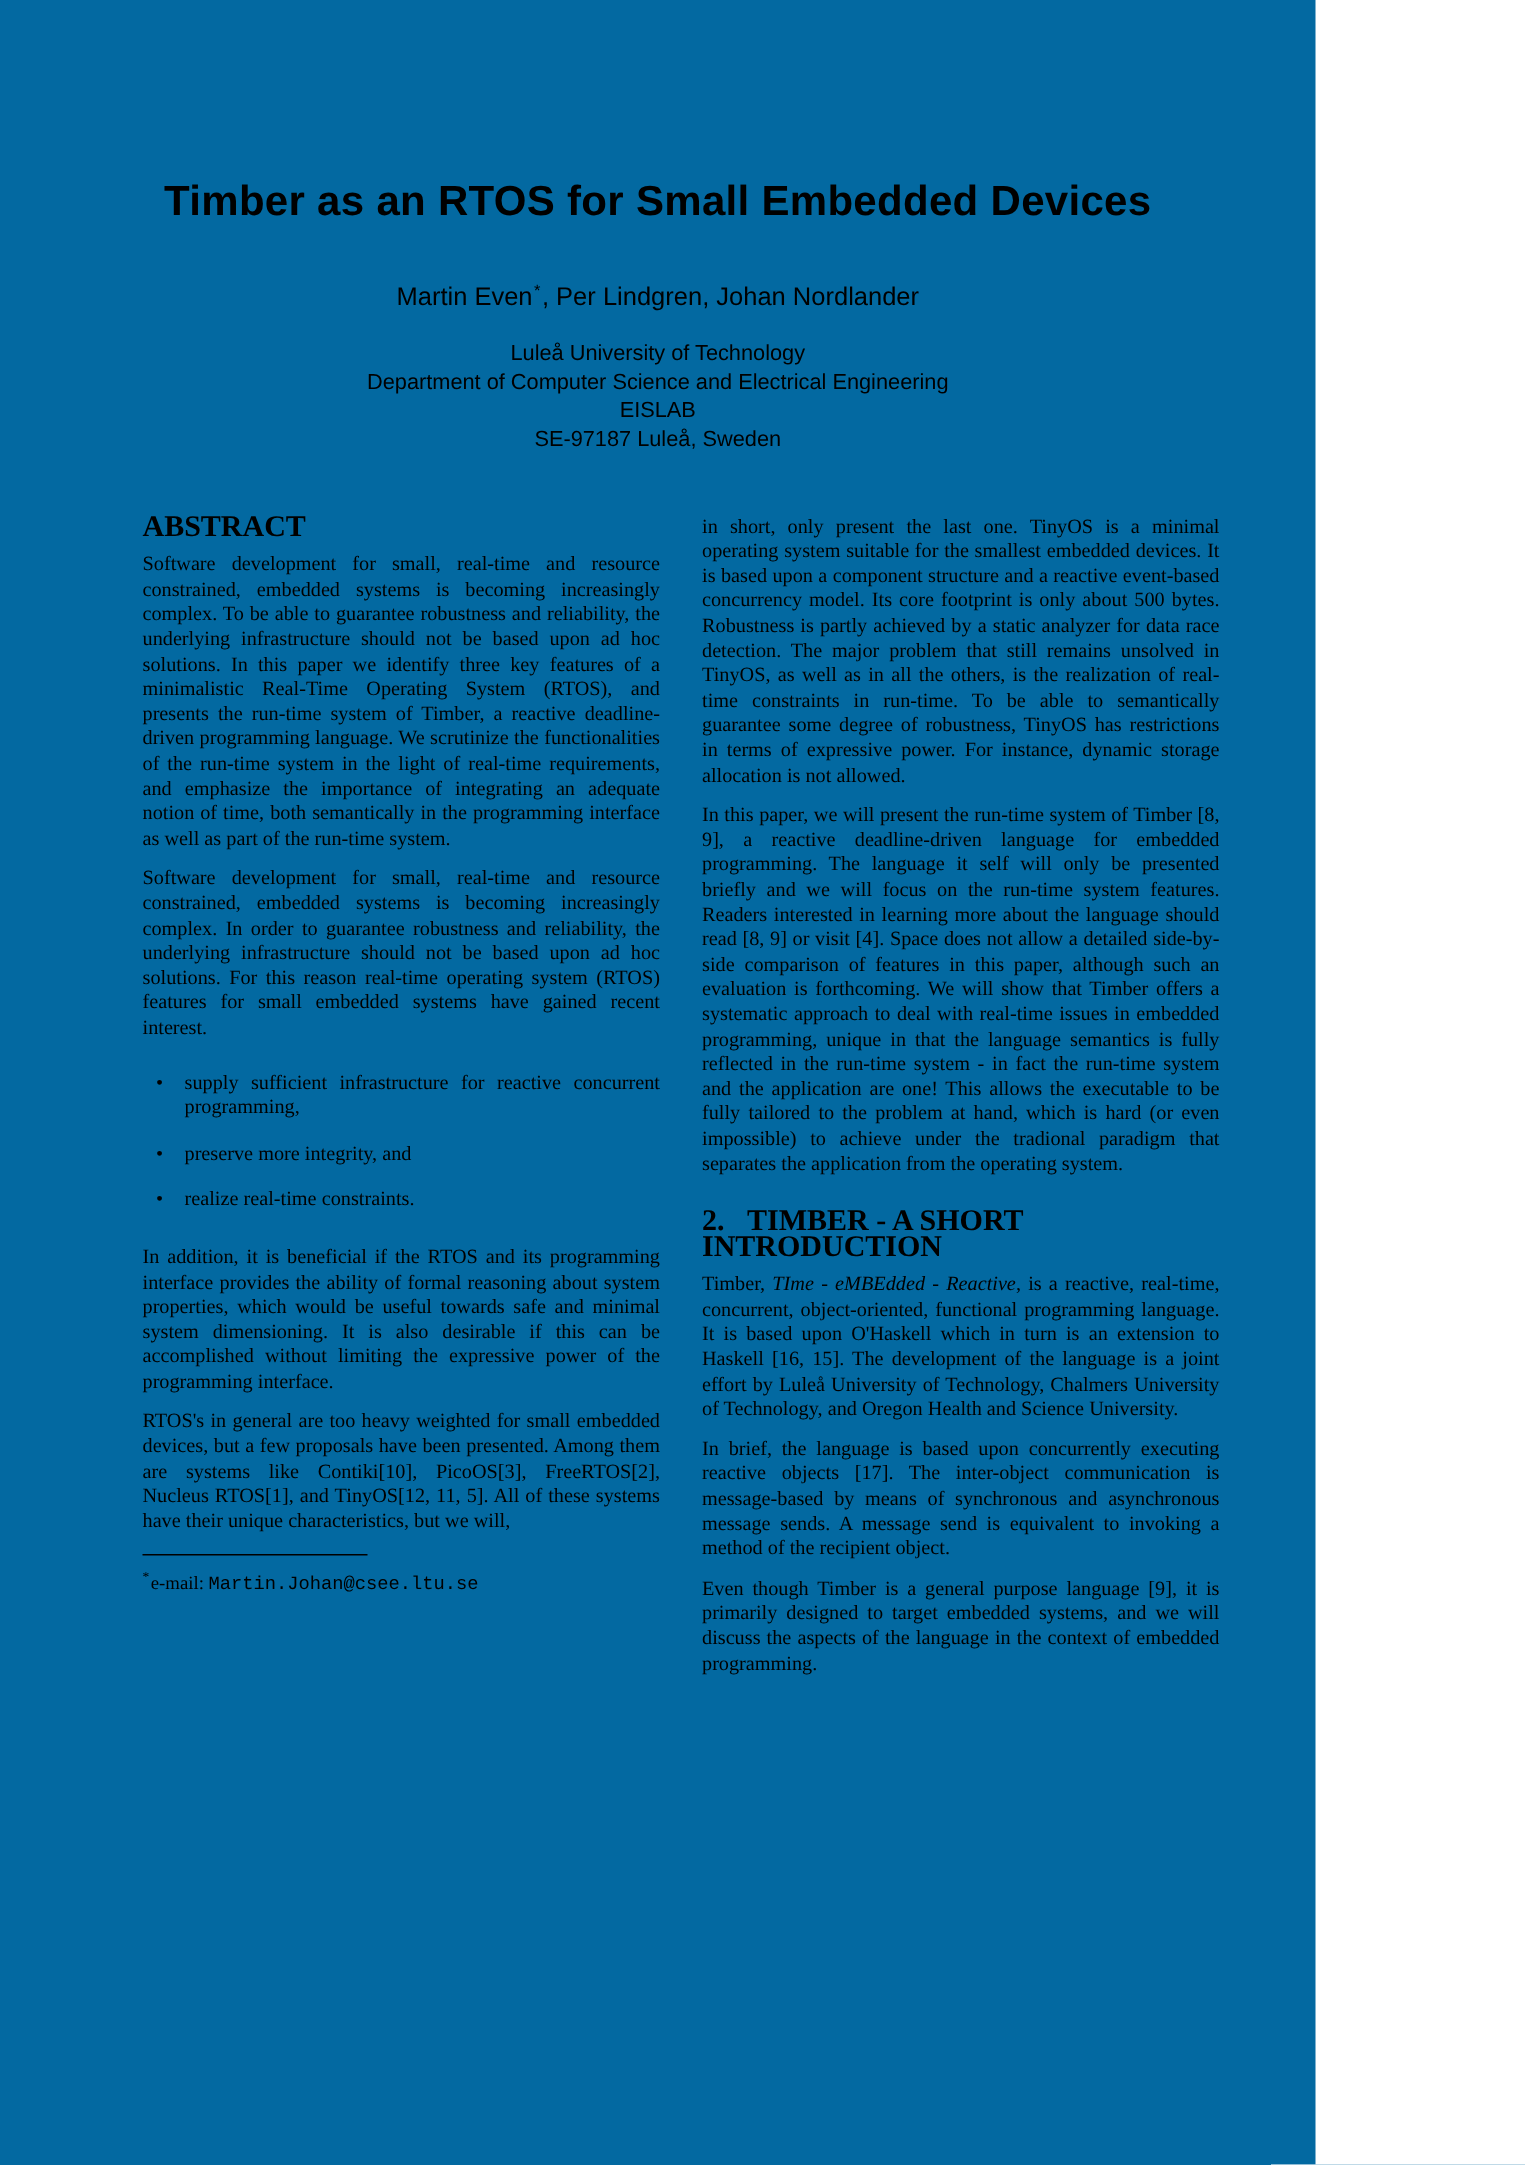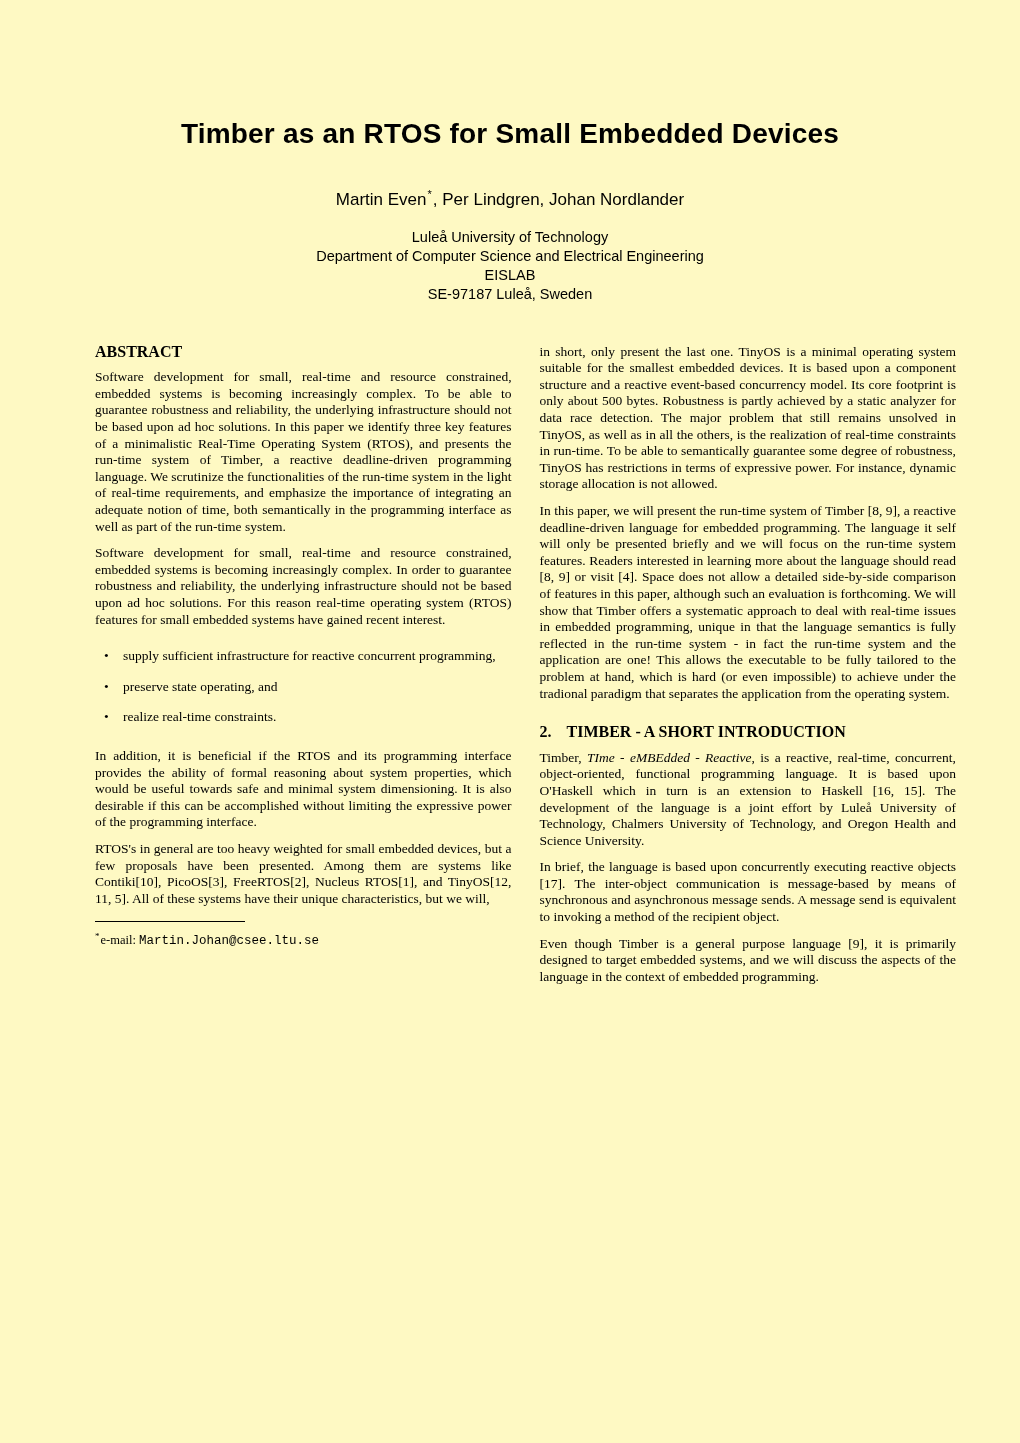--- a/index.html
+++ b/index.html
@@ -3,23 +3,23 @@
 <meta charset="utf-8">
 <style>
   html, body {
     margin: 0;
     padding: 0;
     background: #ffffff;
     color: #000000;
   }
   .page {
     position: relative;
-    width: 1020px;
+    width: 877px;
     height: 1443px;
-    background: #fef9c3;
+    background: #0369a1;
     overflow: hidden;
     font-family: "Liberation Serif", serif;
   }
   .paper-title {
     margin: 0;
     padding-top: 118px;
     text-align: center;
     font-family: "Liberation Sans", sans-serif;
     font-weight: 700;
     font-size: 28px;
@@ -52,21 +52,21 @@
     min-width: 0;
     font-size: 13.5px;
     line-height: 16.6px;
     text-align: justify;
   }
   .col p {
     margin: 0 0 10px 0;
   }
   h2.section-heading {
     font-family: "Liberation Serif", serif;
-    font-size: 16px;
+    font-size: 20px;
     font-weight: 700;
     margin: 22px 0 9px 0;
     text-align: left;
   }
   h2.section-heading.first {
     margin-top: 0;
   }
   h2.section-heading .sec-num {
     display: inline-block;
     margin-right: 15px;
@@ -137,21 +137,21 @@
 
       <p>Software development for small, real-time and resource constrained, embedded systems is becoming increasingly complex. In order to guarantee robustness and reliability, the underlying infrastructure should not be based upon ad hoc solutions. For this reason real-time operating system (RTOS) features for small embedded systems have gained recent interest.</p>
 
       <div class="bullet-list">
         <div class="bullet-item">
           <span class="bullet-marker">•</span>
           <span class="bullet-text">supply sufficient infrastructure for reactive concurrent programming,</span>
         </div>
         <div class="bullet-item">
           <span class="bullet-marker">•</span>
-          <span class="bullet-text">preserve state operating, and</span>
+          <span class="bullet-text">preserve more integrity, and</span>
         </div>
         <div class="bullet-item">
           <span class="bullet-marker">•</span>
           <span class="bullet-text">realize real-time constraints.</span>
         </div>
       </div>
 
       <p>In addition, it is beneficial if the RTOS and its programming interface provides the ability of formal reasoning about system properties, which would be useful towards safe and minimal system dimensioning. It is also desirable if this can be accomplished without limiting the expressive power of the programming interface.</p>
       <p>RTOS's in general are too heavy weighted for small embedded devices, but a few proposals have been presented. Among them are systems like Contiki[10], PicoOS[3], FreeRTOS[2], Nucleus RTOS[1], and TinyOS[12, 11, 5]. All of these systems have their unique characteristics, but we will,</p>
 

